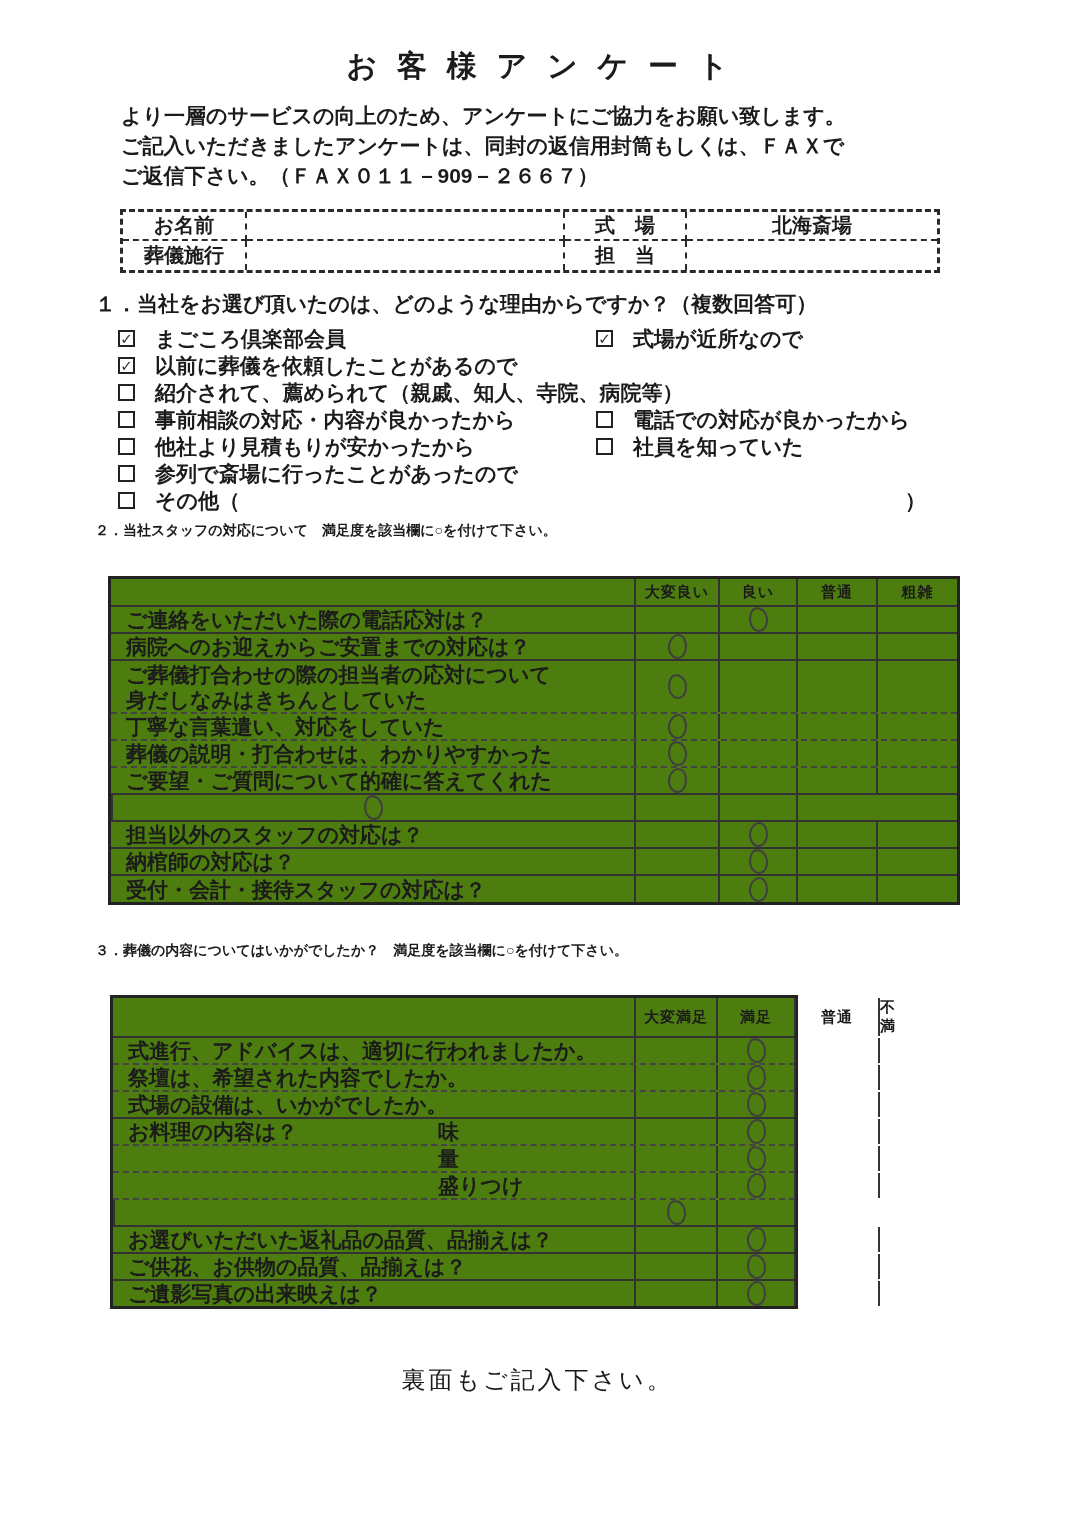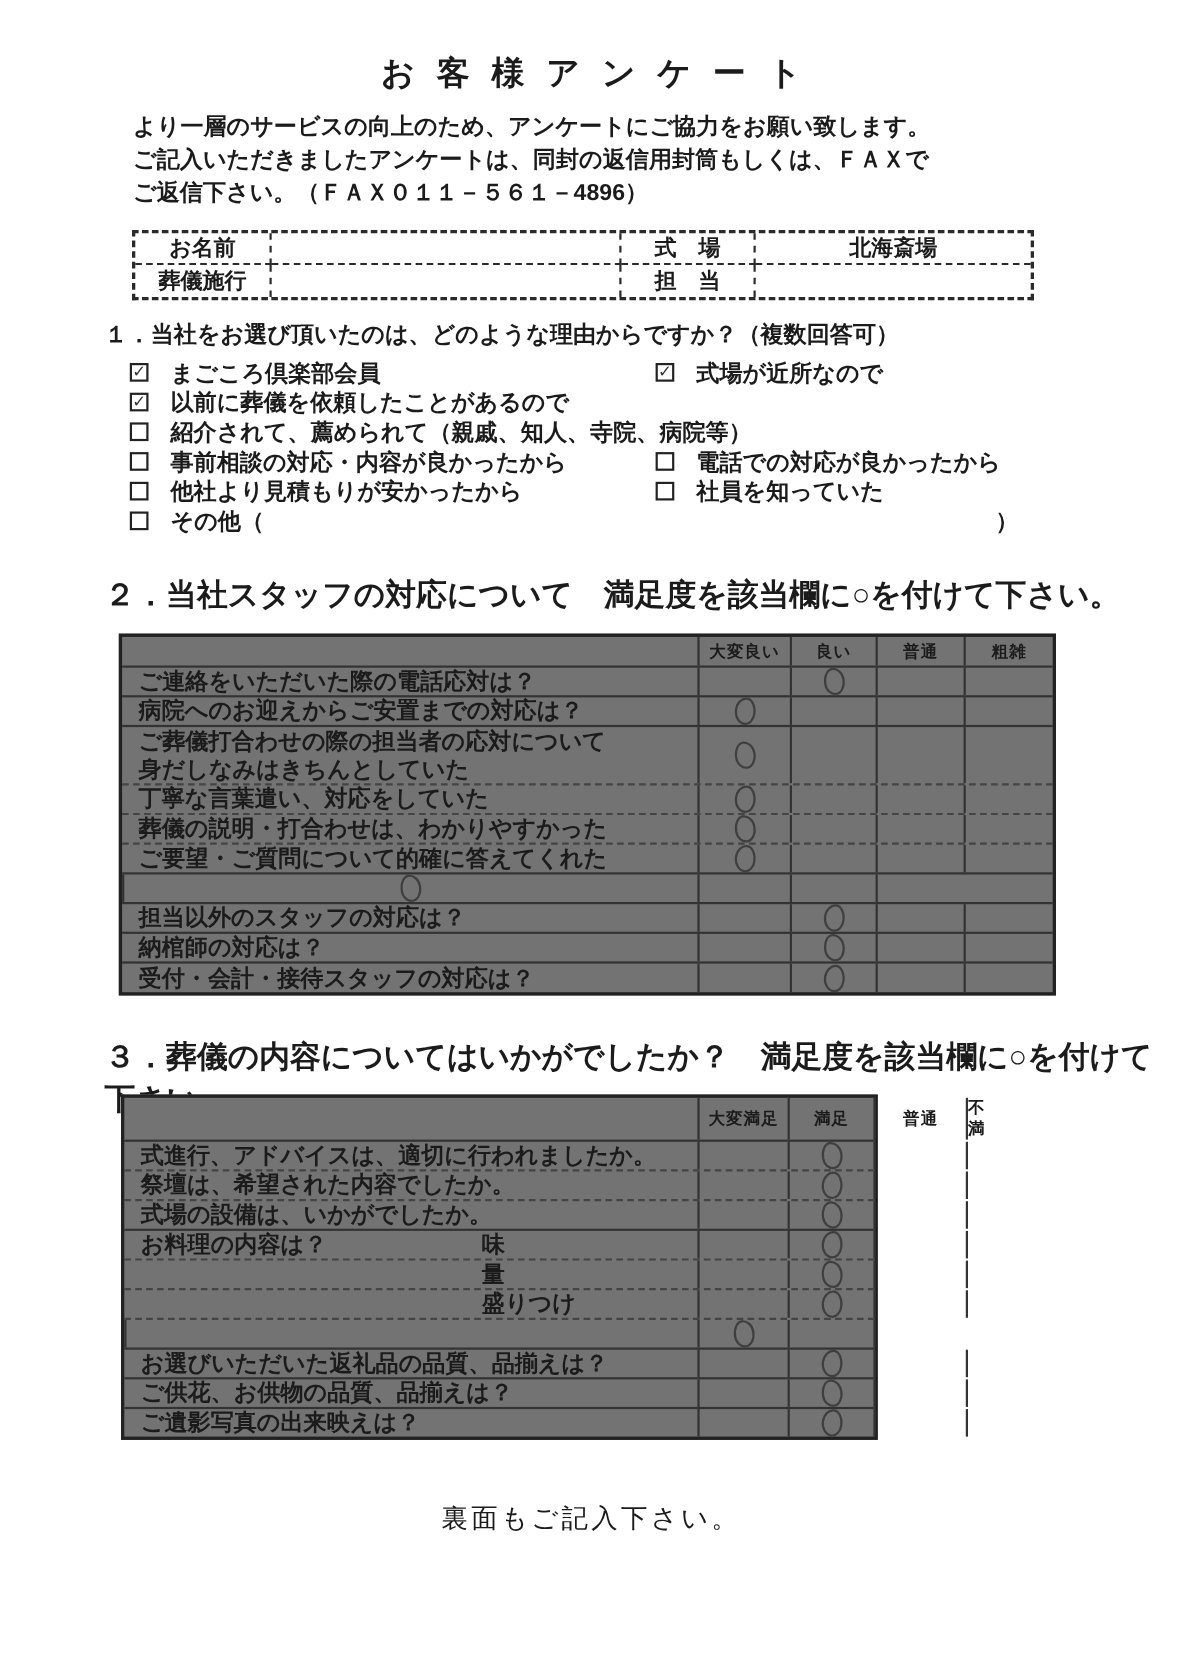--- a/index.html
+++ b/index.html
@@ -33,25 +33,25 @@
   .q1-left, .q1-right { display: flex; align-items: center; flex: none; }
   .q1-left { width: 478px; }
   .q1-left.wide { width: auto; }
   .cb {
     width: 17px; height: 17px; border: 2px solid #222; margin-left: 23px; flex: none;
     font-size: 15px; line-height: 13px; text-align: center; color: #333;
   }
   .cb-label { margin-left: 20px; white-space: nowrap; }
   .paren { margin-left: auto; padding-right: 14px; }
   
-  .sec-heading { position: absolute; left: 95px; font-size: 28px; }
+  .sec-heading { position: absolute; left: 95px; font-size: 14px; }
   #q2-heading { top: 522px; }
   #q3-heading { top: 942px; }
   
-  .dtable { position: absolute; border: 3px solid #222; background: #737373; }
+  .dtable { position: absolute; border: 3px solid #222; background: #4d7c0f; }
   #q2-table { top: 576px; left: 108px; width: 852px; }
   #q3-table { top: 995px; left: 110px; width: 688px; }
   .trow { display: grid; border-bottom: 2px solid #333; }
   .q2t .trow { grid-template-columns: 523px 84px 78px 80px 1fr; min-height: 26px; }
   .q3t .trow { grid-template-columns: 521px 82px 78px 84px 1fr; min-height: 25px; }
   .q2t .thead { min-height: 28px; }
   .q3t .thead { min-height: 27px; }
   .q2t .tall { min-height: 53px; }
   .trow:last-child { border-bottom: none; }
   .trow.dash { border-bottom: 2px dashed #444; }
@@ -80,21 +80,21 @@
 </head>
 <body>
 
 <div class="page">
 
   <div class="title">お客様アンケート</div>
 
   <div class="intro">
     <div>より一層のサービスの向上のため、アンケートにご協力をお願い致します。</div>
     <div>ご記入いただきましたアンケートは、同封の返信用封筒もしくは、ＦＡＸで</div>
-    <div>ご返信下さい。（ＦＡＸ０１１－５６１－4896）</div>
+    <div>ご返信下さい。（ＦＡＸ０１１－909－２６６７）</div>
   </div>
 
   <div class="info-table">
     <div class="it-cell">お名前</div>
     <div class="it-cell"></div>
     <div class="it-cell">式　場</div>
     <div class="it-cell">北海斎場</div>
     <div class="it-cell">葬儀施行</div>
     <div class="it-cell"></div>
     <div class="it-cell">担　当</div>
@@ -142,20 +142,26 @@
             <span class="cb-label">他社より見積もりが安かったから</span>
           </div>
           <div class="q1-right">
             <span class="cb"></span>
             <span class="cb-label">社員を知っていた</span>
           </div>
         </div>
         <div class="q1-row">
           <div class="q1-left">
             <span class="cb"></span>
+            <span class="cb-label">参列で斎場に行ったことがあったので</span>
+          </div>
+        </div>
+        <div class="q1-row">
+          <div class="q1-left">
+            <span class="cb"></span>
             <span class="cb-label">その他（</span>
           </div>
           <span class="paren">）</span>
         </div>
       </div>
   </div>
 
   <div class="sec-heading" id="q2-heading">２．当社スタッフの対応について　満足度を該当欄に○を付けて下さい。</div>
   <div class="dtable q2t" id="q2-table">
       <div class="trow thead">

